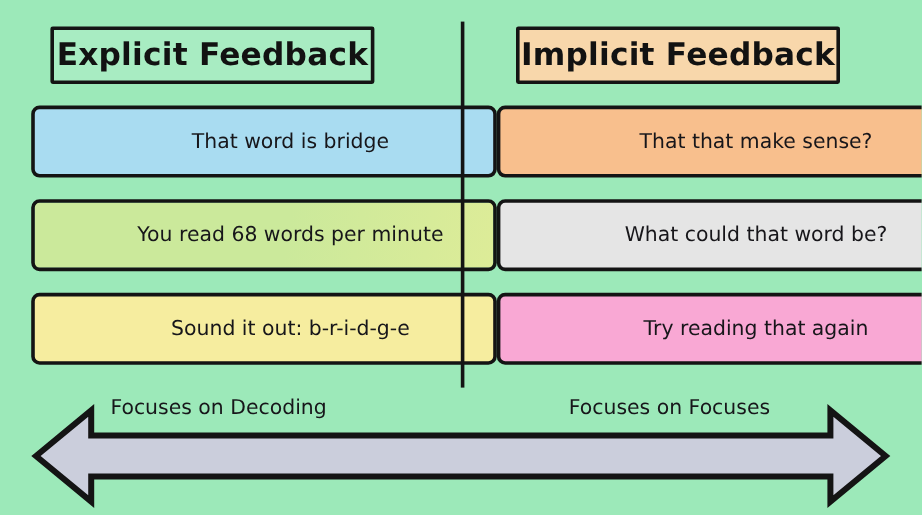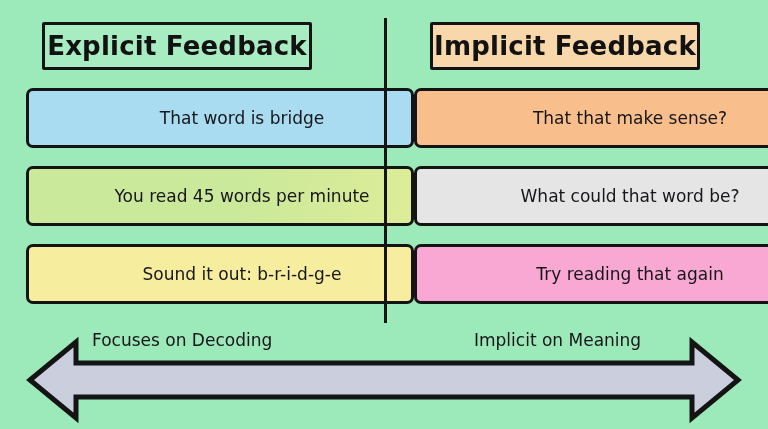--- a/index.html
+++ b/index.html
@@ -135,21 +135,21 @@
 
     <div class="header-box header-explicit">
       <span class="label">Explicit Feedback</span>
     </div>
 
     <div class="card slot0 fill-blue">
       <span class="label">That word is bridge</span>
     </div>
 
     <div class="card slot1 fill-lime">
-      <span class="label">You read 45 words per minute</span>
+      <span class="label">You read 68 words per minute</span>
     </div>
 
     <div class="card slot2 fill-yellow">
       <span class="label">Sound it out: b-r-i-d-g-e</span>
     </div>
   </div>
 
   <div class="divider"></div>
 
   <div class="column right">
@@ -172,16 +172,16 @@
   </div>
 
   <div class="arrow-band">
 
     <svg class="arrow-svg" width="768" height="99" viewBox="0 0 768 99">
       <polygon points="30,50 76,12 76,33 692,33 692,12 738,50 692,88 692,67 76,67 76,88" fill="#cbcedc" stroke="#141414" stroke-width="5" stroke-linejoin="miter"></polygon>
     </svg>
 
     <span class="arrow-caption caption-left">Focuses on Decoding</span>
 
-    <span class="arrow-caption caption-right">Implicit on Meaning</span>
+    <span class="arrow-caption caption-right">Focuses on Focuses</span>
   </div>
 
 </div>
 
 </body></html>

